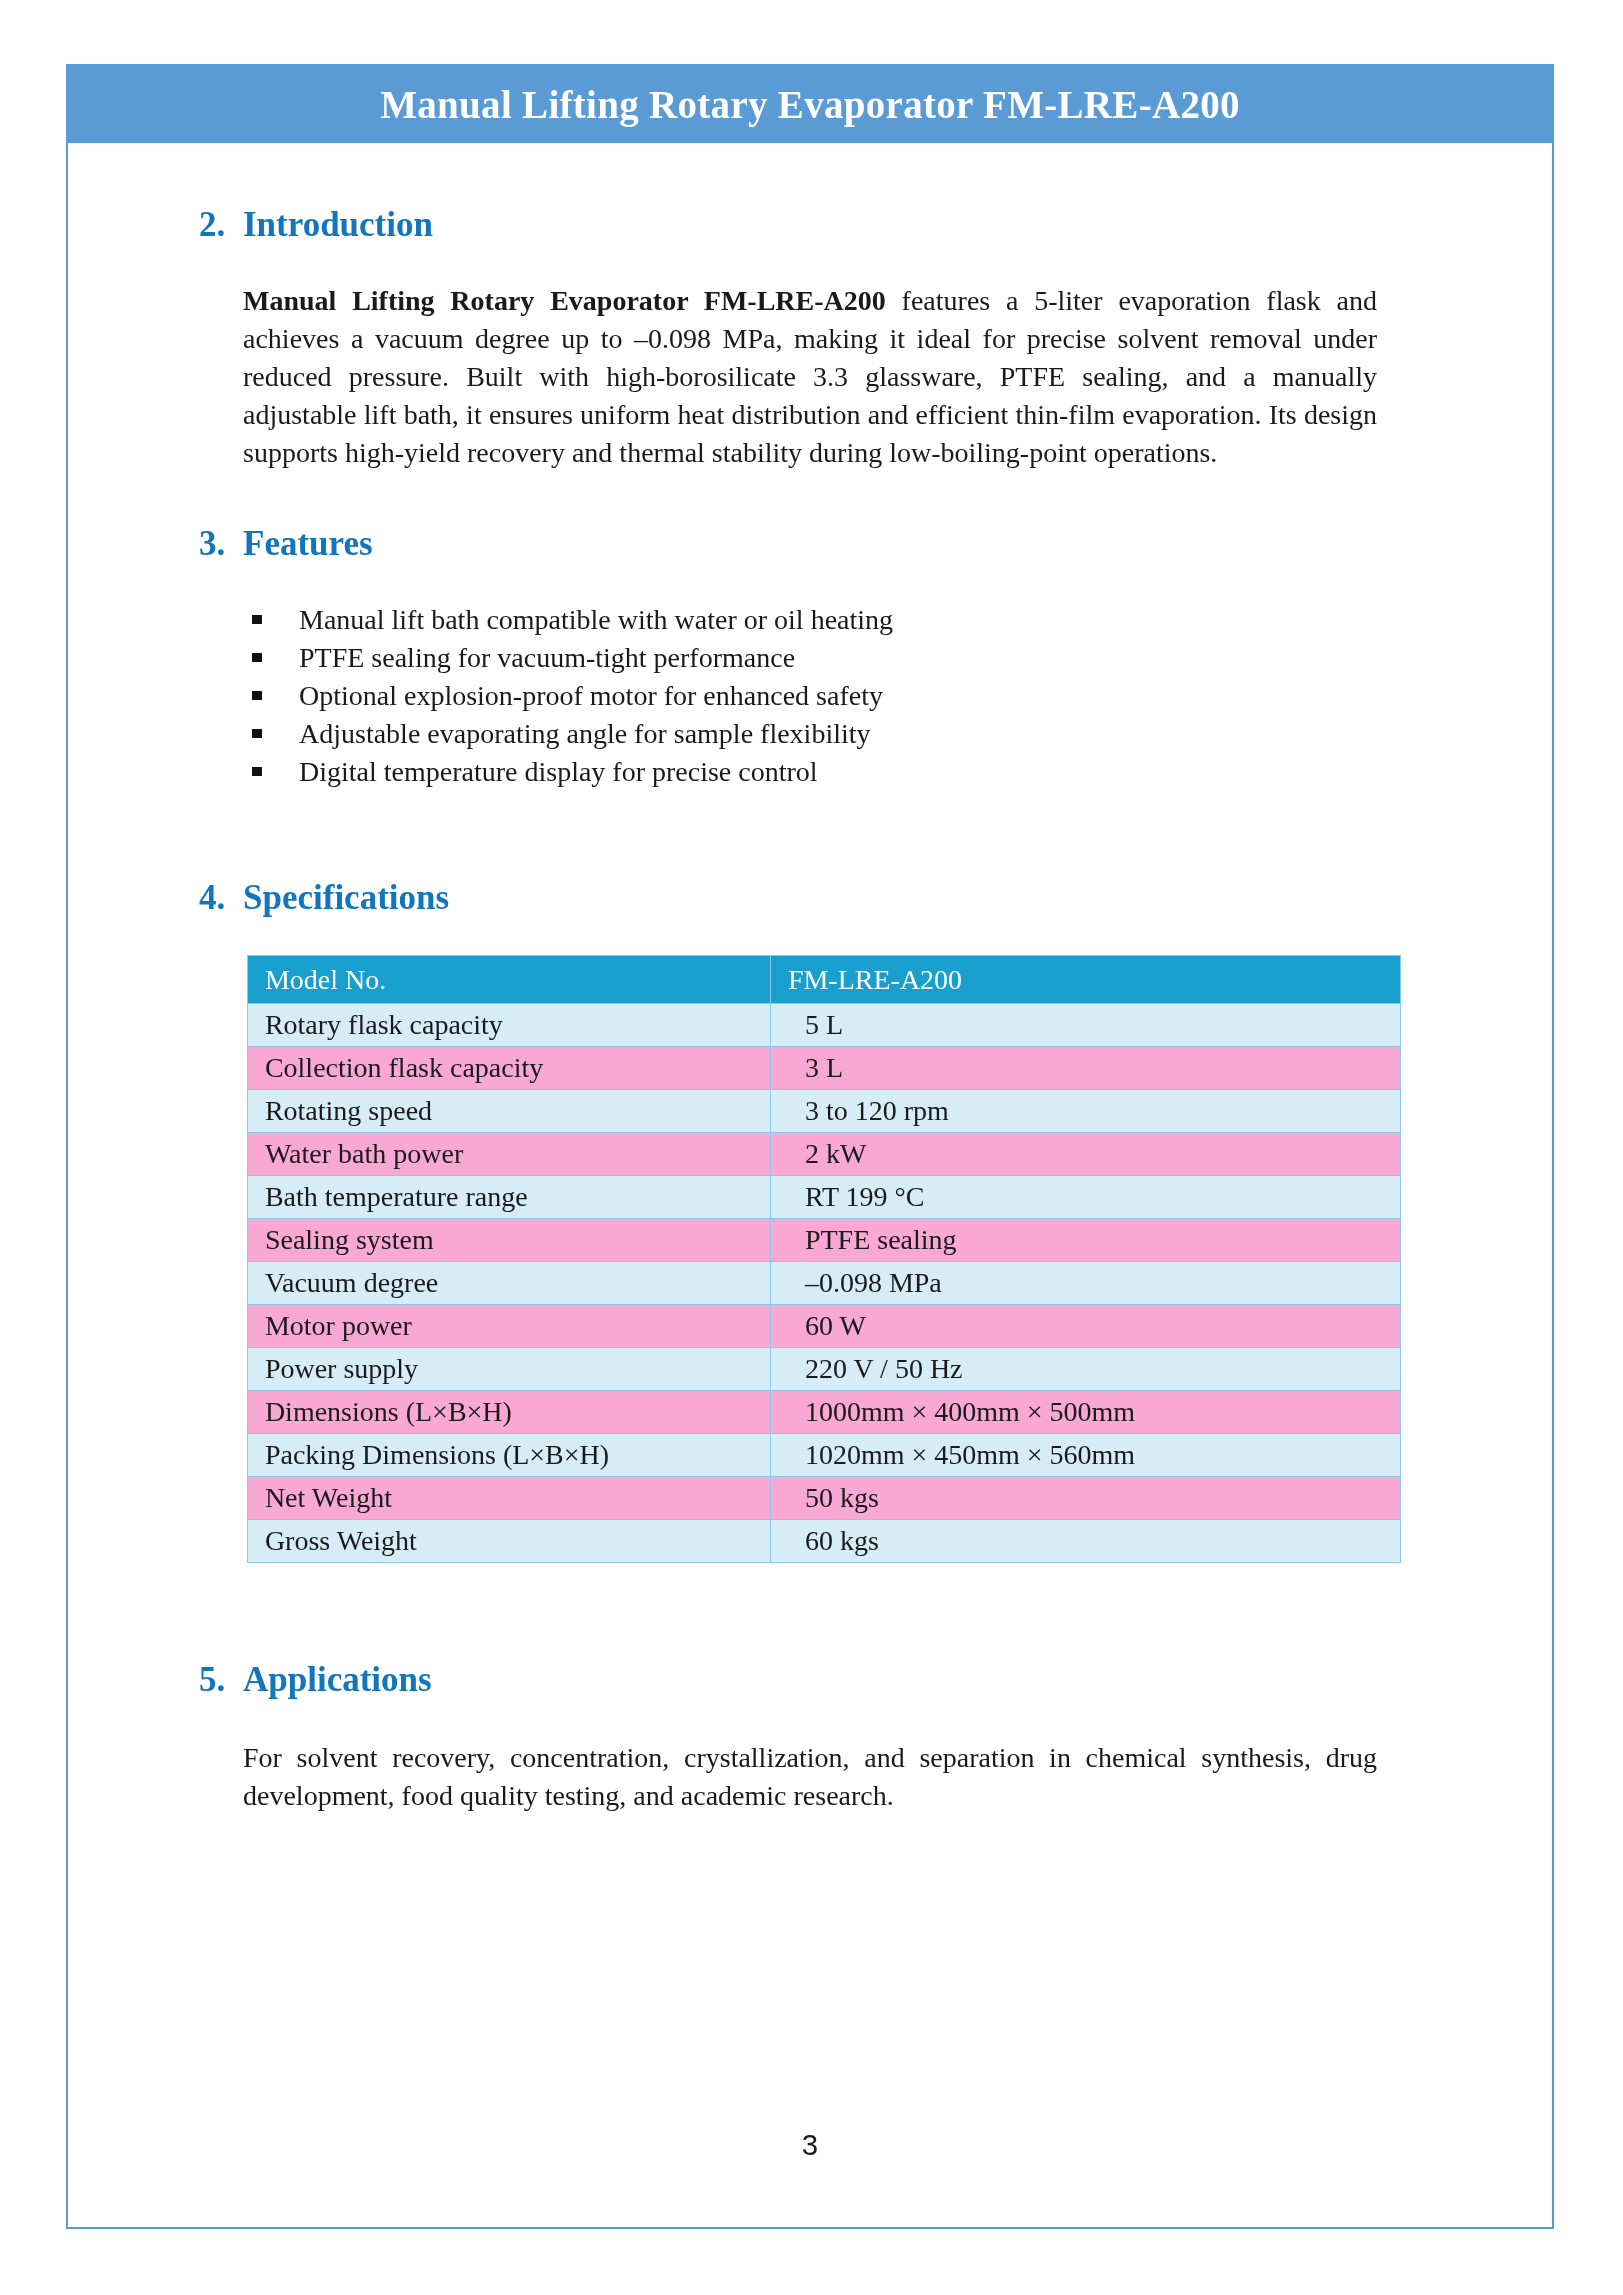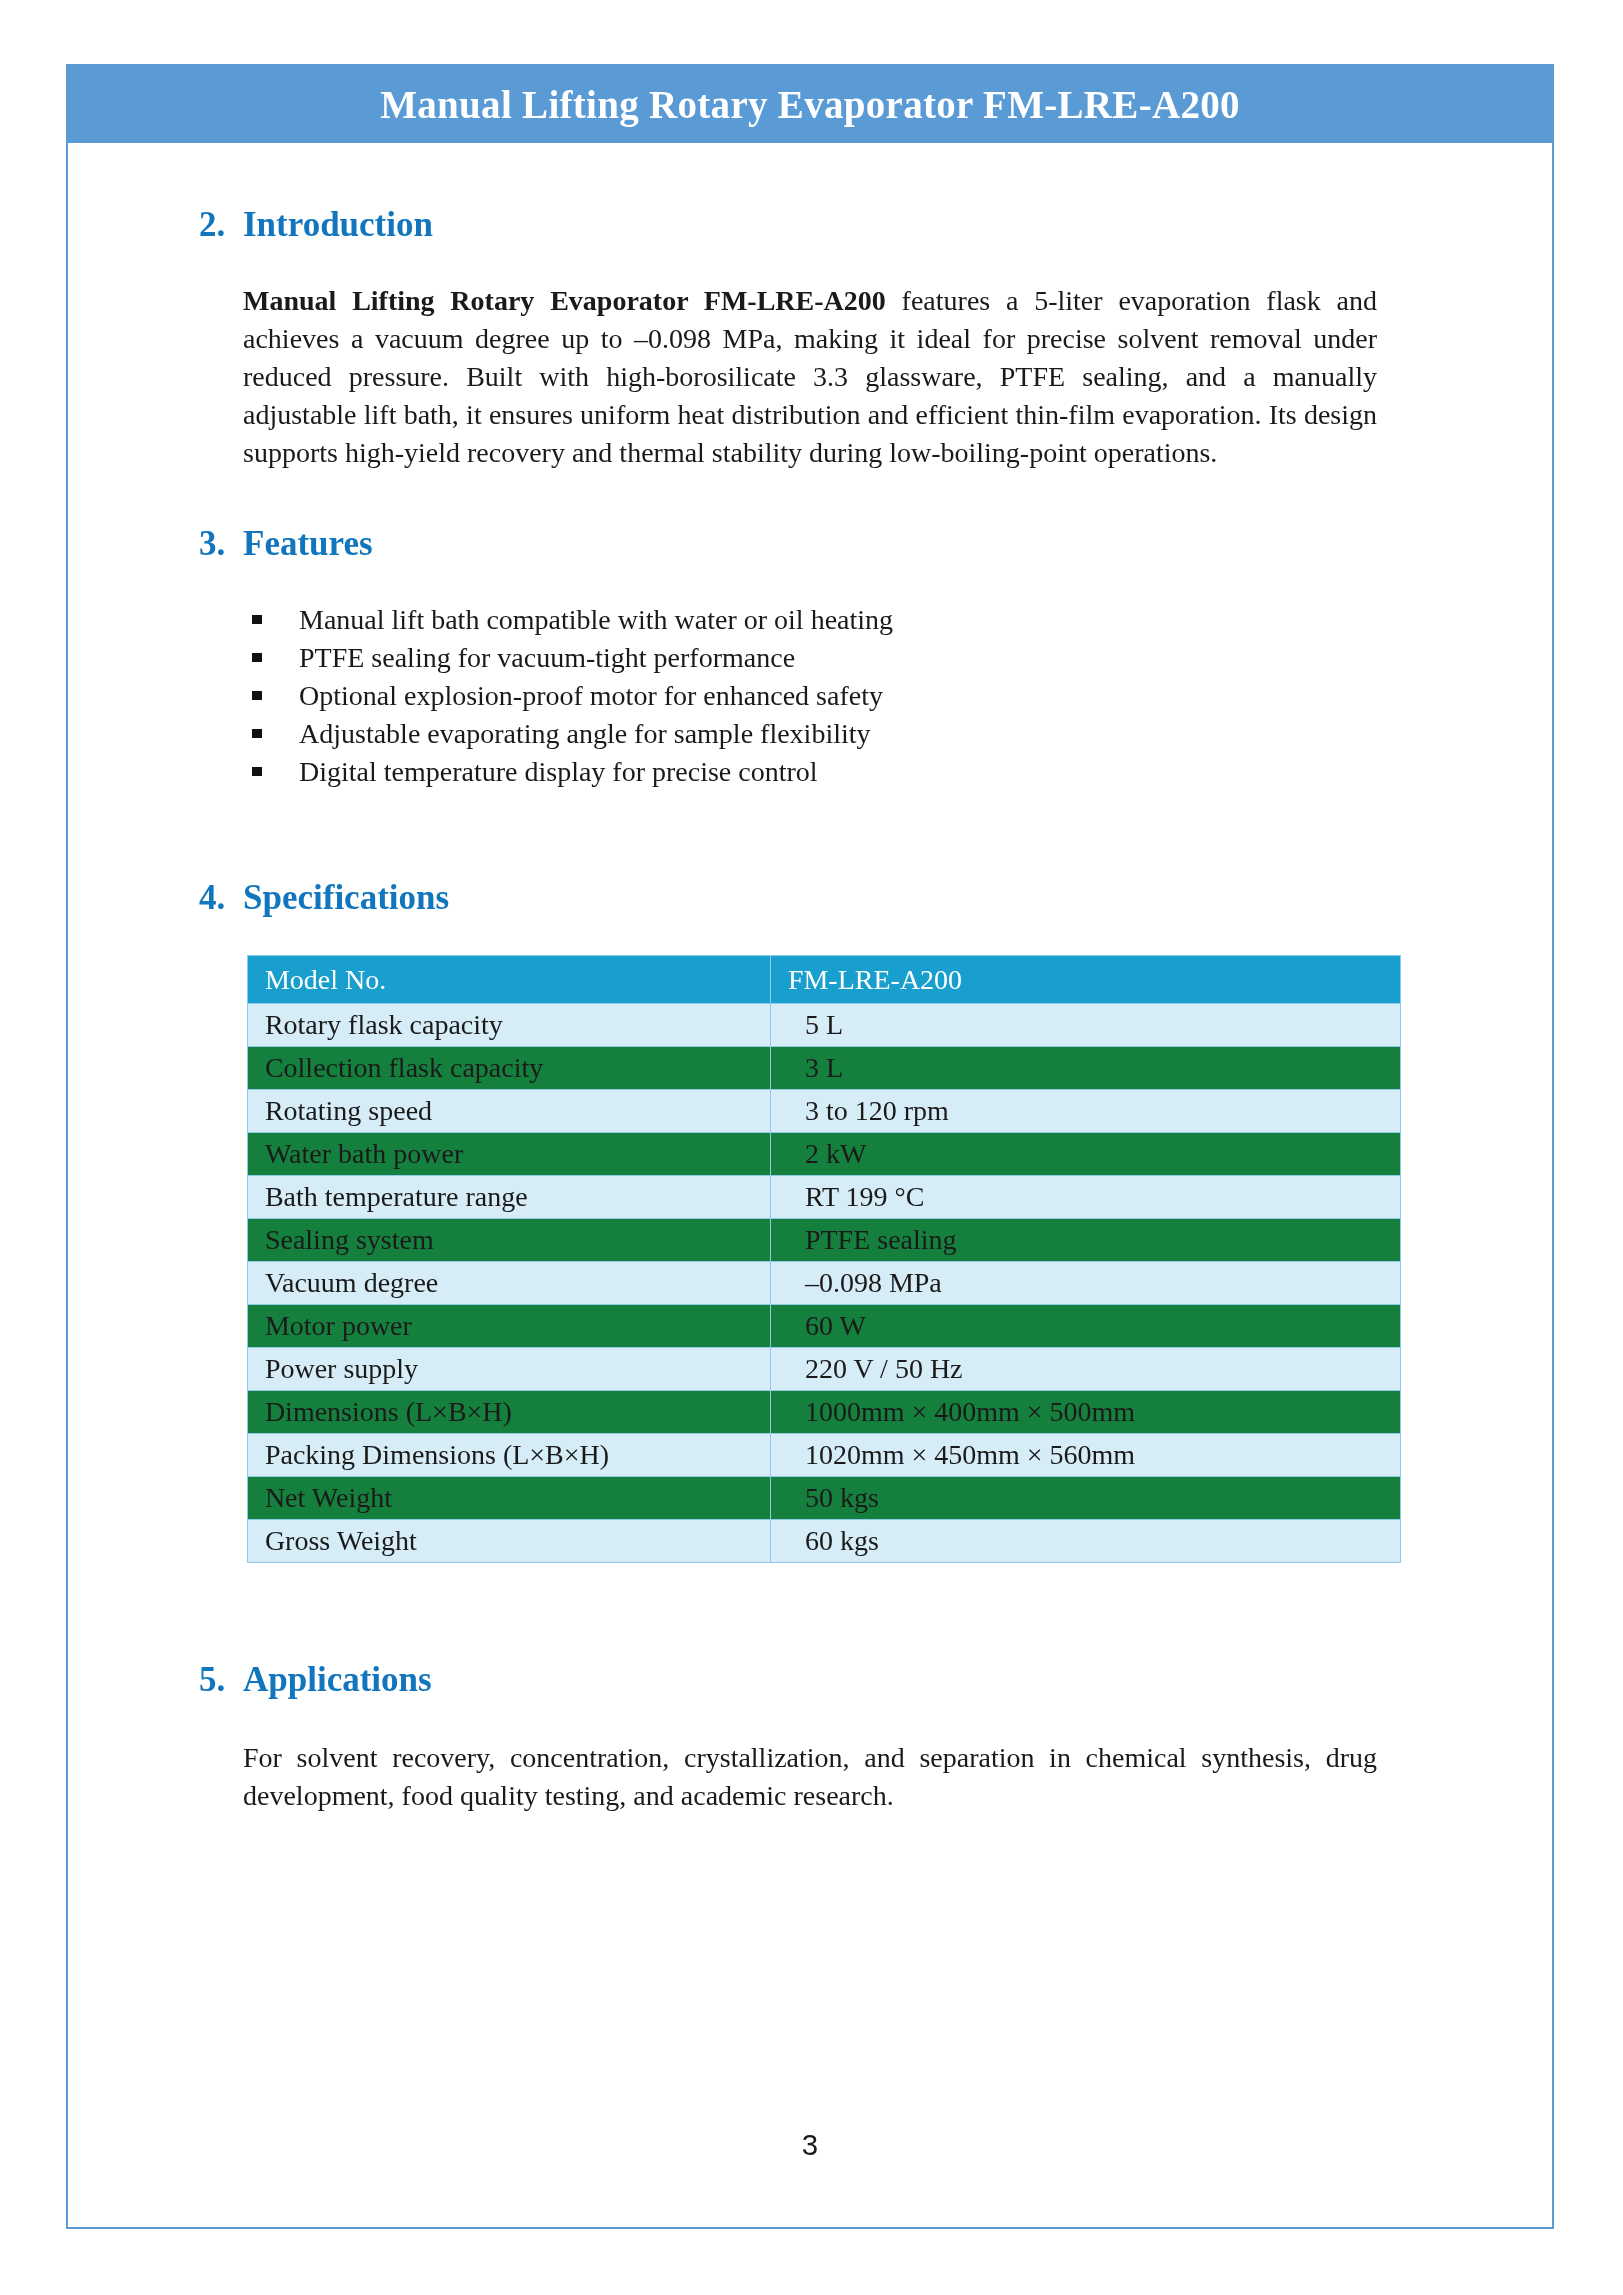--- a/index.html
+++ b/index.html
@@ -103,21 +103,21 @@
     white-space: nowrap;
   }
   .spec-table col.c-label { width: 523px; }
   .spec-table thead th {
     background: #199FCE;
     color: #ffffff;
     font-weight: normal;
     height: 47px;
   }
   .spec-table thead th.value { border-left-color: #199FCE; }
-  .spec-table tbody td { height: 42px; background: #15803d; }
+  .spec-table tbody td { height: 42px; background: #f9a8d4; }
   .spec-table tbody tr:nth-child(odd) td { background: #D6EDF8; }
   .spec-table td.label { font-weight: normal; }
   .spec-table td.value { padding-left: 34px; }
   .page-number {
     position: absolute;
     left: 0;
     right: 0;
     bottom: 65px;
     text-align: center;
     font-family: "Liberation Sans", sans-serif;

